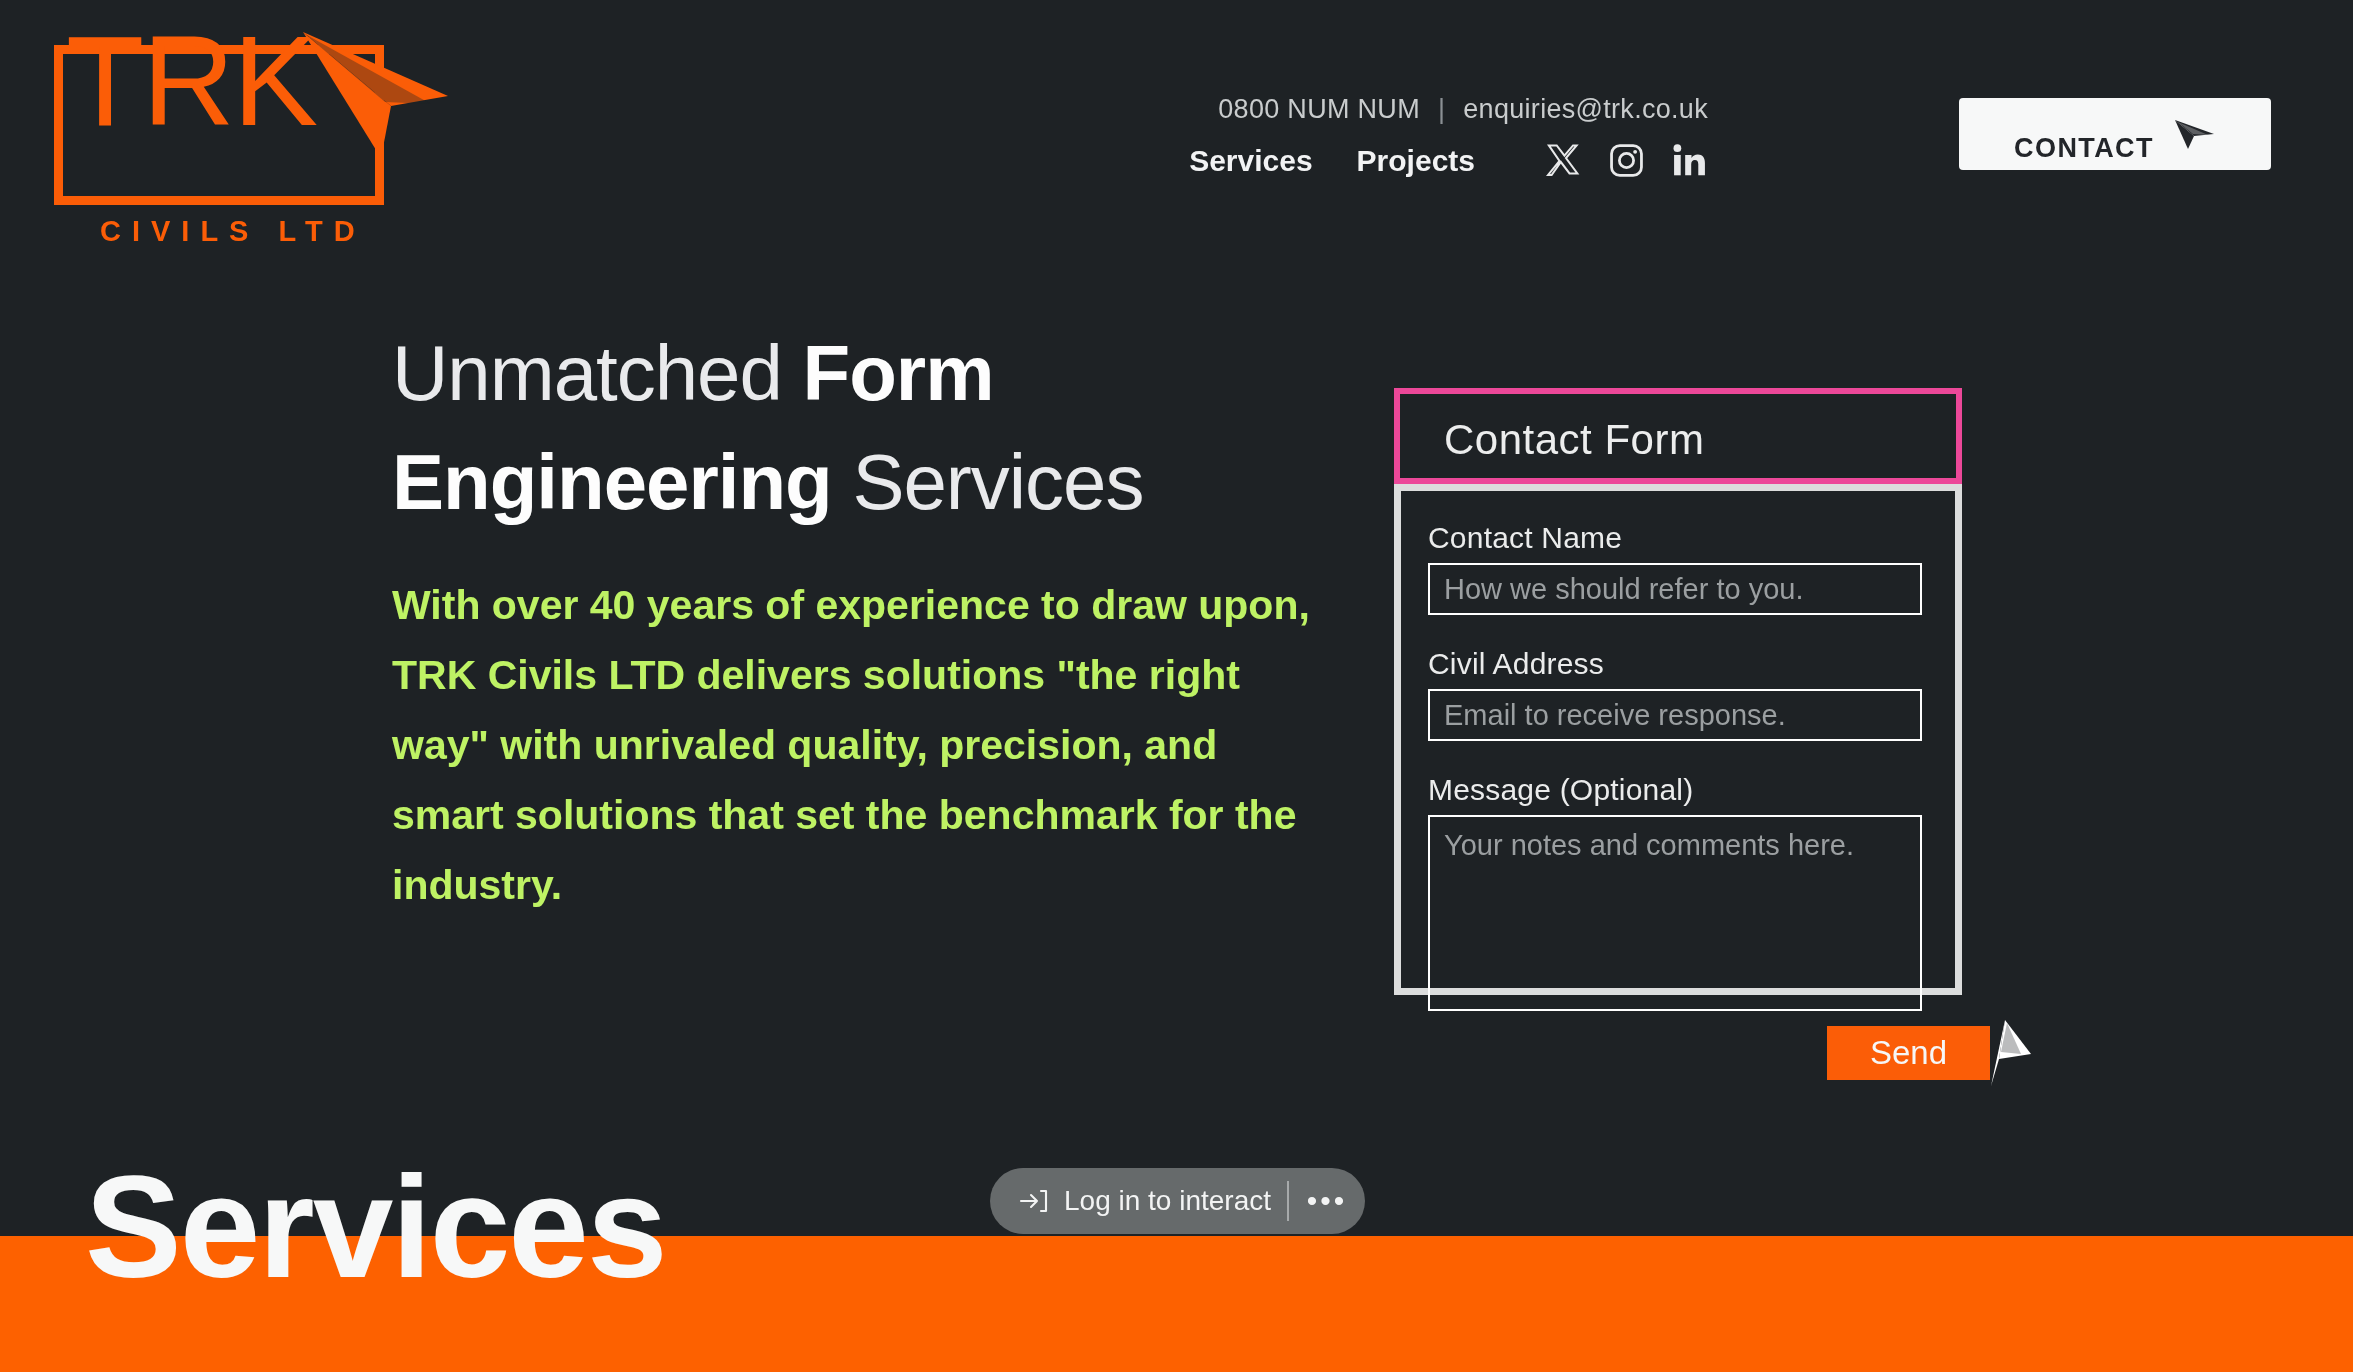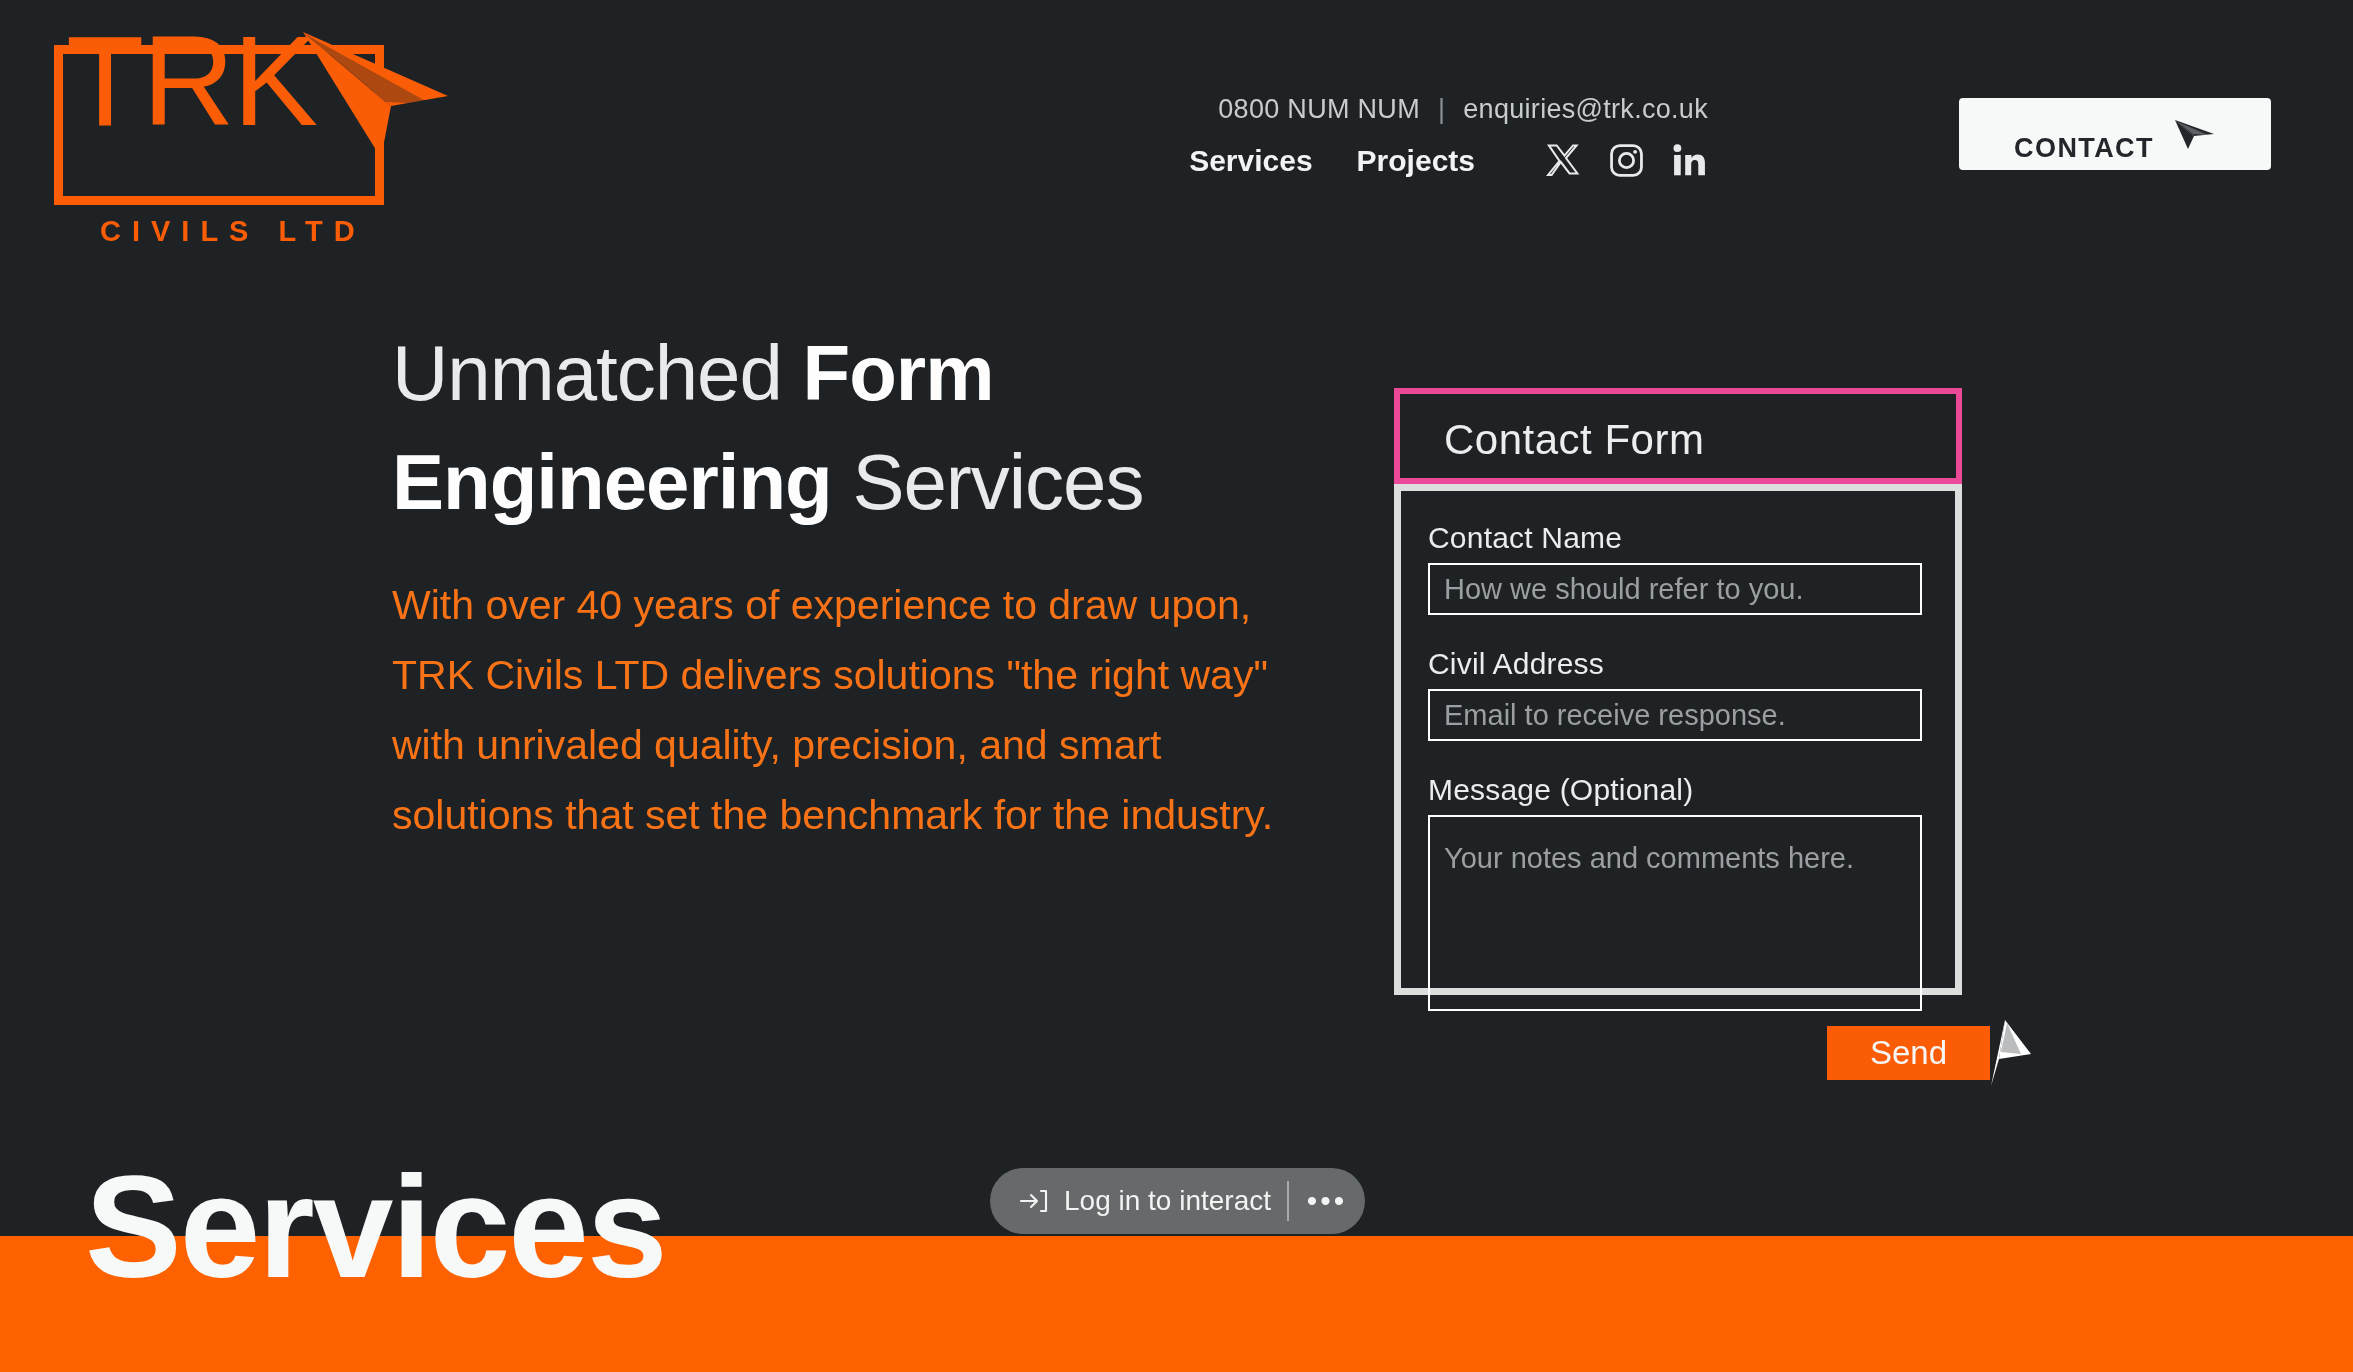--- a/index.html
+++ b/index.html
@@ -58,42 +58,42 @@
   #hero-heading {
     position:absolute; left:392px; top:334px; width:900px;
     font-size:78px; line-height:1.0; color:#e9eaec; font-weight:200;
     letter-spacing:-1px;
   }
   #hero-heading .strong { font-weight:600; color:#fdfdfd; }
   #hero-heading .l2 { display:block; margin-top:31px; }
 
   #hero-body {
     position:absolute; left:392px; top:570px; width:935px;
-    font-size:41px; line-height:70px; color:#f97316; font-weight:400;
+    font-size:41px; line-height:70px; color:#bef264; font-weight:700;
   }
 
   
   #form-title-box {
     position:absolute; left:1394px; top:388px; width:568px; height:96px;
     border:6px solid #ec4899; background:#1e2225;
   }
   #form-title {
     position:absolute; left:44px; top:22px;
     font-size:42px; font-weight:300; color:#eceded; letter-spacing:0.5px;
   }
   #form-body-box {
     position:absolute; left:1394px; top:484px; width:568px; height:511px;
     border:7px solid #dcdddd; background:#1e2225;
   }
   .field { position:absolute; left:27px; width:494px; }
   .field-label { font-size:30px; color:#ebecec; font-weight:300; margin-bottom:8px; letter-spacing:0.2px; }
   .field-input {
     width:494px; border:2px solid #ffffff; background:transparent;
     font-size:29px; color:#fde047; font-weight:300;
-    padding:23px 14px; font-family:"Liberation Sans", sans-serif;
+    padding:10px 14px; font-family:"Liberation Sans", sans-serif;
   }
   .field-input::placeholder { color:#9b9fa1; opacity:1; }
   #field-name { top:30px; }
   #field-name .field-input { height:52px; }
   #field-email { top:156px; }
   #field-email .field-input { height:52px; }
   #field-message { top:282px; }
   #field-message .field-input { height:196px; resize:none; line-height:1.3; }
 
   #send-wrap { position:absolute; left:1795px; top:1026px; width:205px; height:54px;margin-left:32px; }

